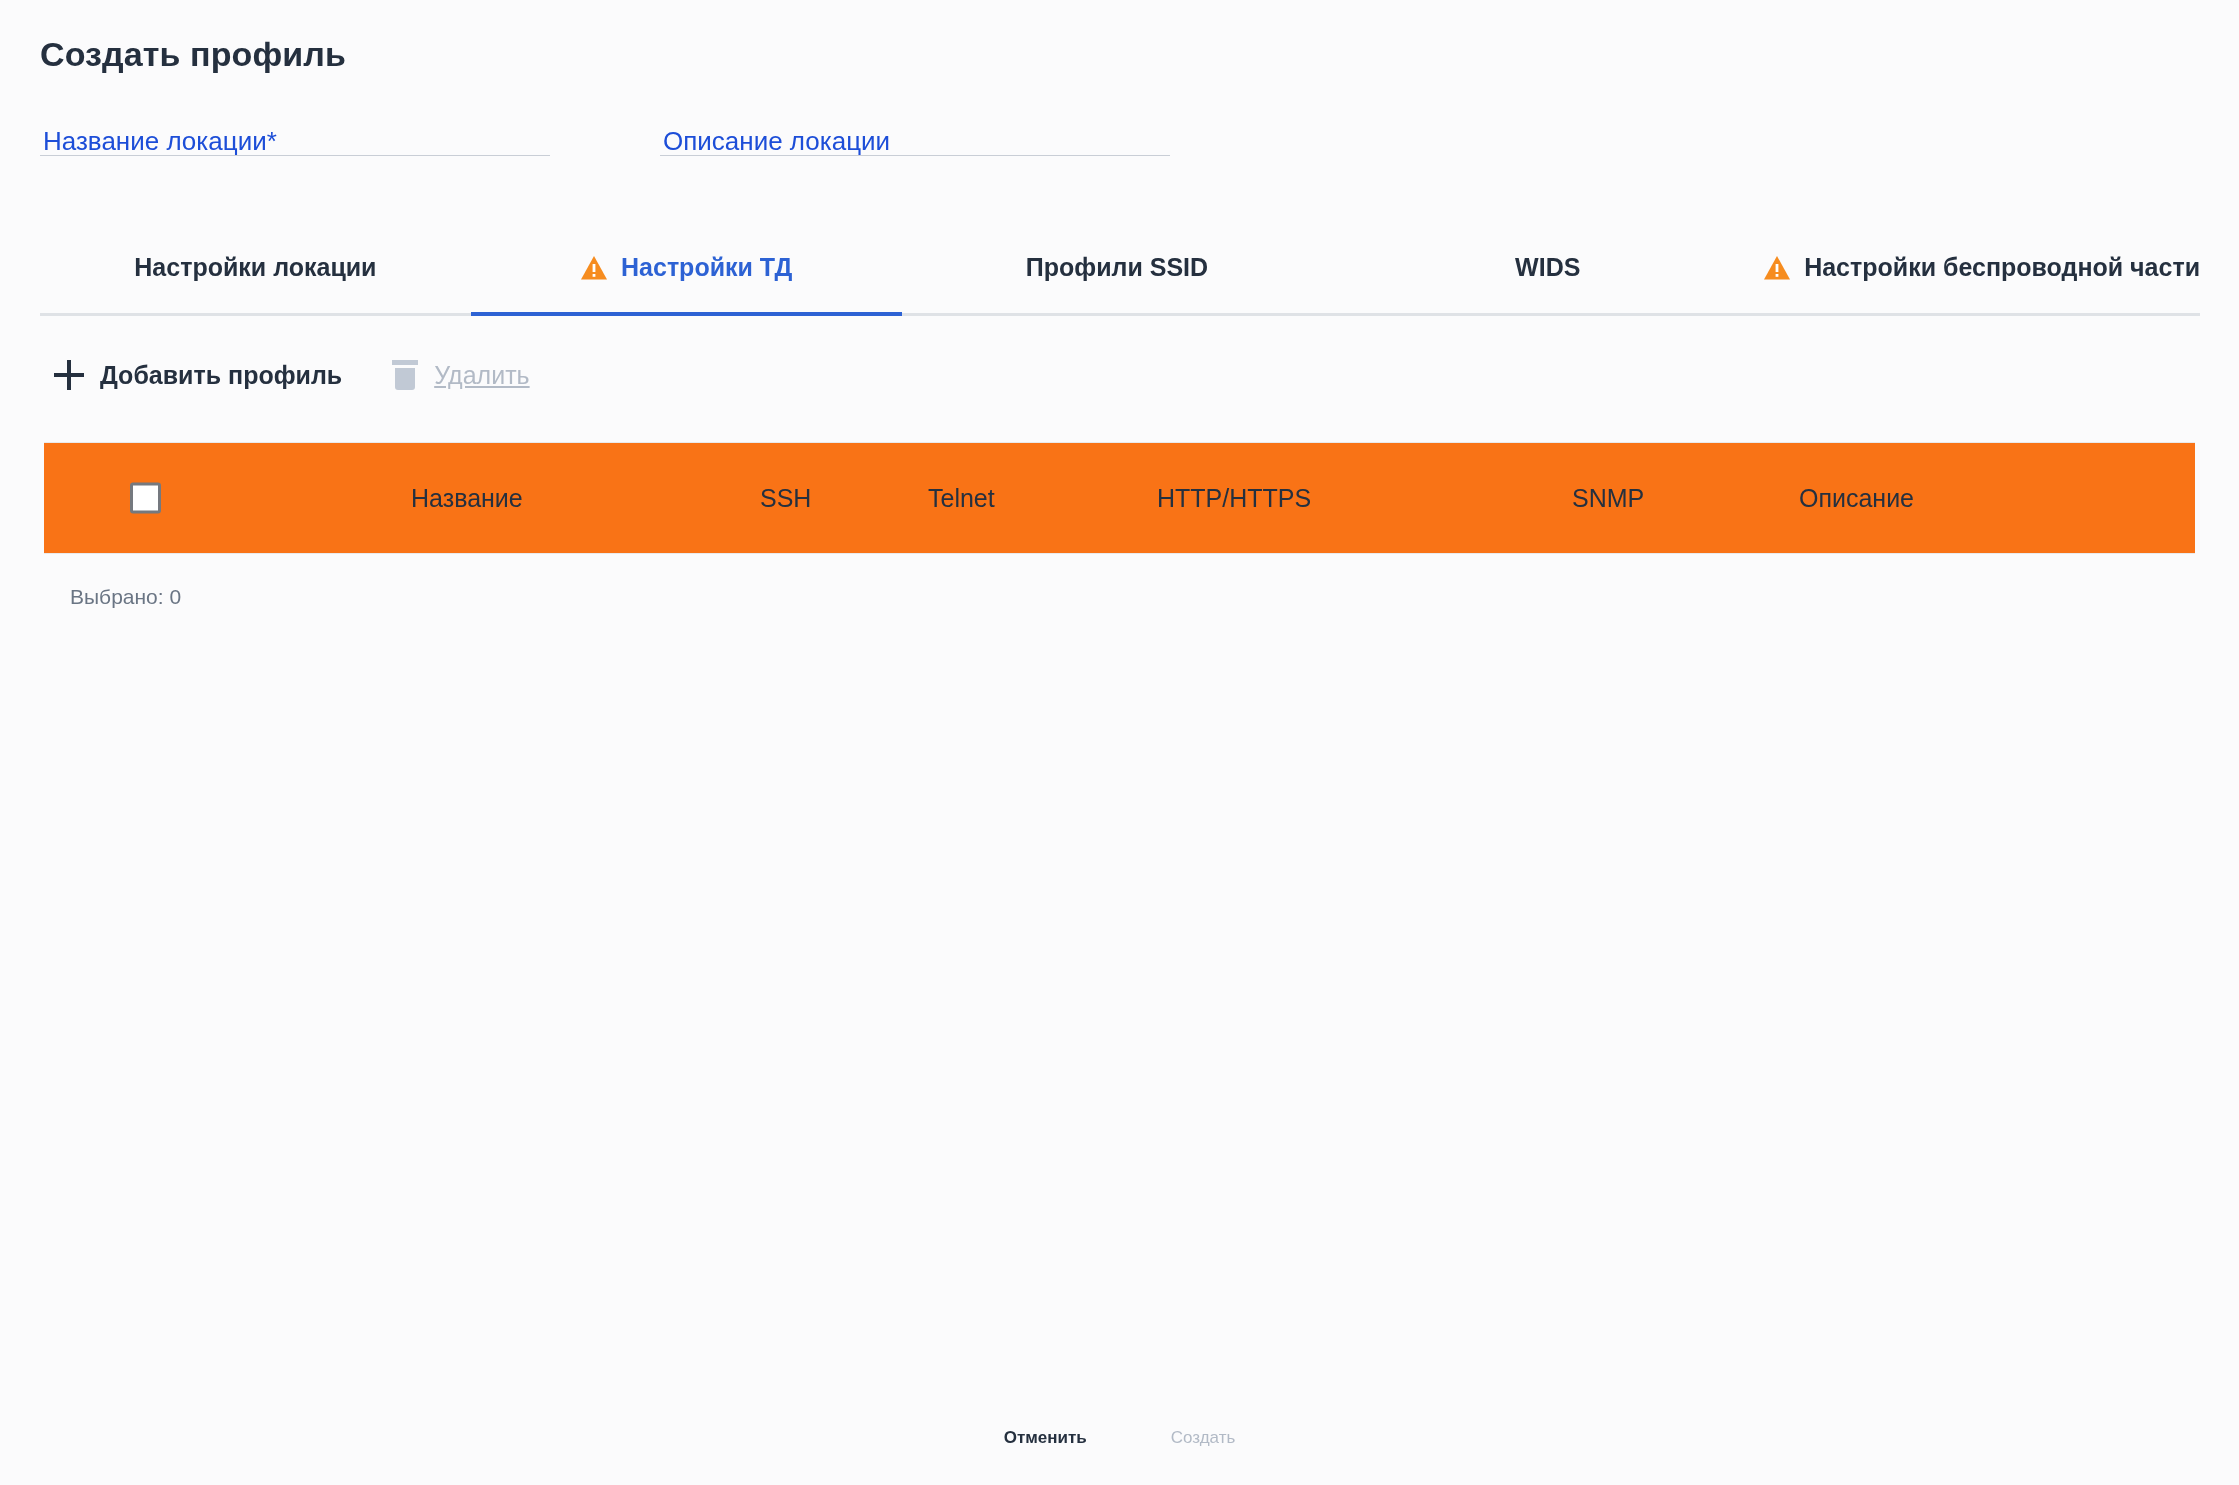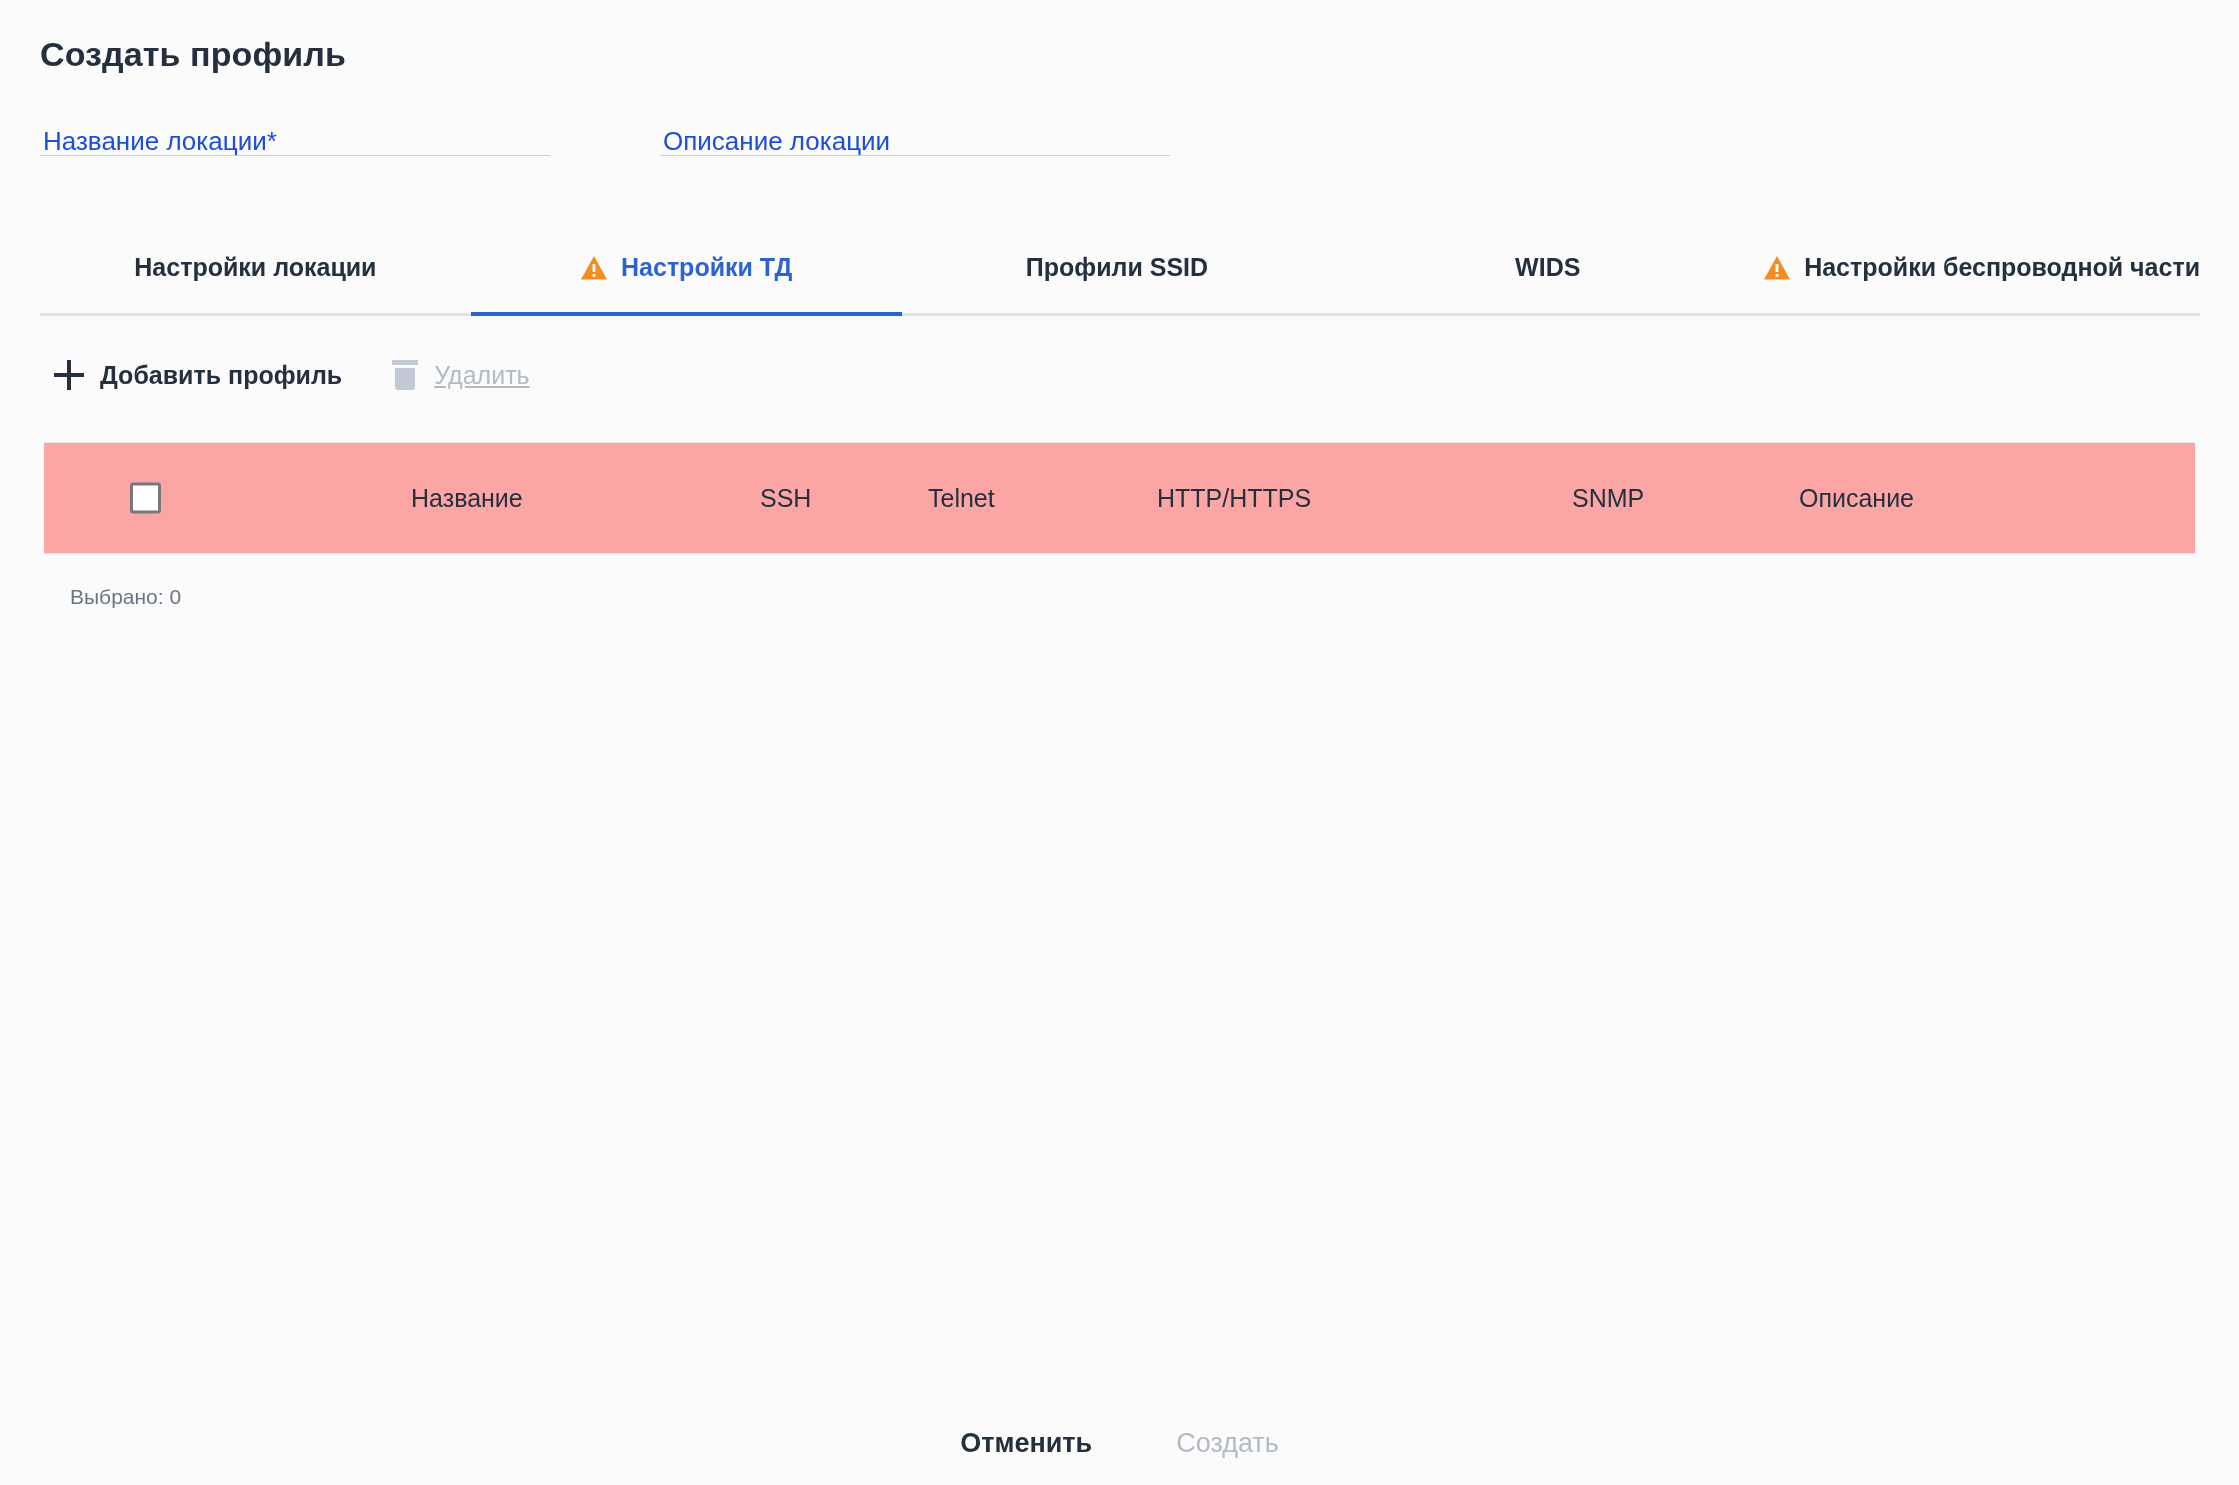--- a/index.html
+++ b/index.html
@@ -175,21 +175,21 @@
   }
   .tb-gap { width: 22px; }
 
   
   .table-header {
     position: absolute;
     left: 44px;
     top: 442px;
     width: 2151px;
     height: 112px;
-    background: #fca5a5;
+    background: #f97316;
     border-top: 1px solid #e9eaec;
     border-bottom: 1px solid #e9eaec;
     box-sizing: border-box;
     display: flex;
     align-items: center;
   }
   .th {
     font-size: 25px;
     color: #25303f;
     white-space: nowrap;
@@ -234,21 +234,21 @@
     position: absolute;
     left: 0;
     right: 0;
     top: 1424px;
     display: flex;
     justify-content: center;
     align-items: center;
     gap: 72px;
   }
   .footer-btn {
-    font-size: 27px;
+    font-size: 17px;
     font-weight: 700;
     color: #25303f;
     cursor: pointer;
     white-space: nowrap;
     padding: 4px 6px;
   }
   .footer-btn.disabled {
     color: #b2bac6;
     font-weight: 400;
     cursor: default;

